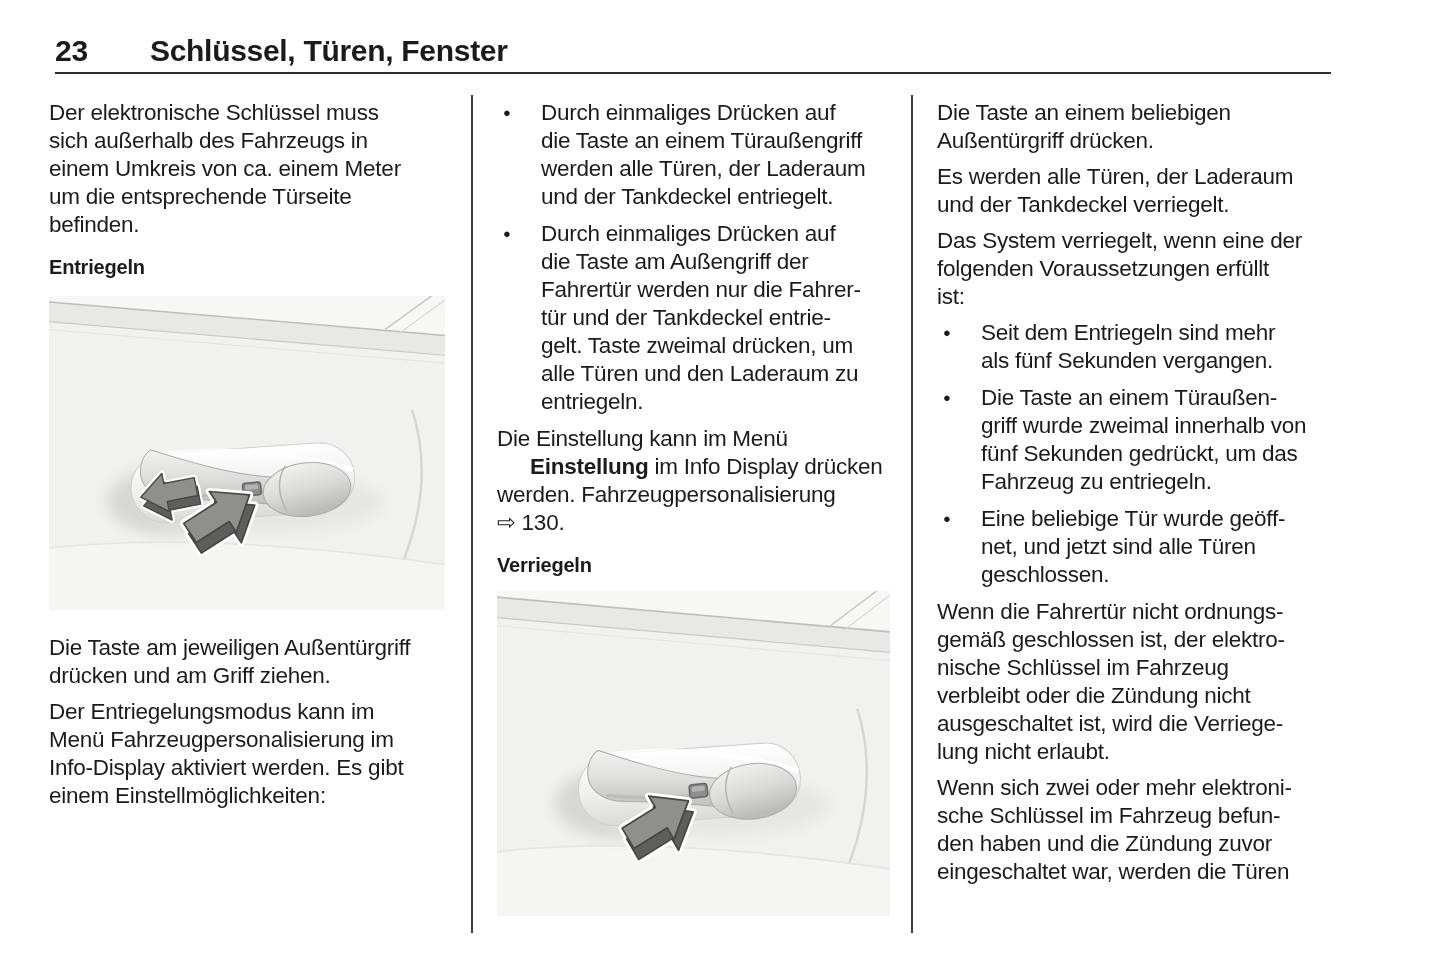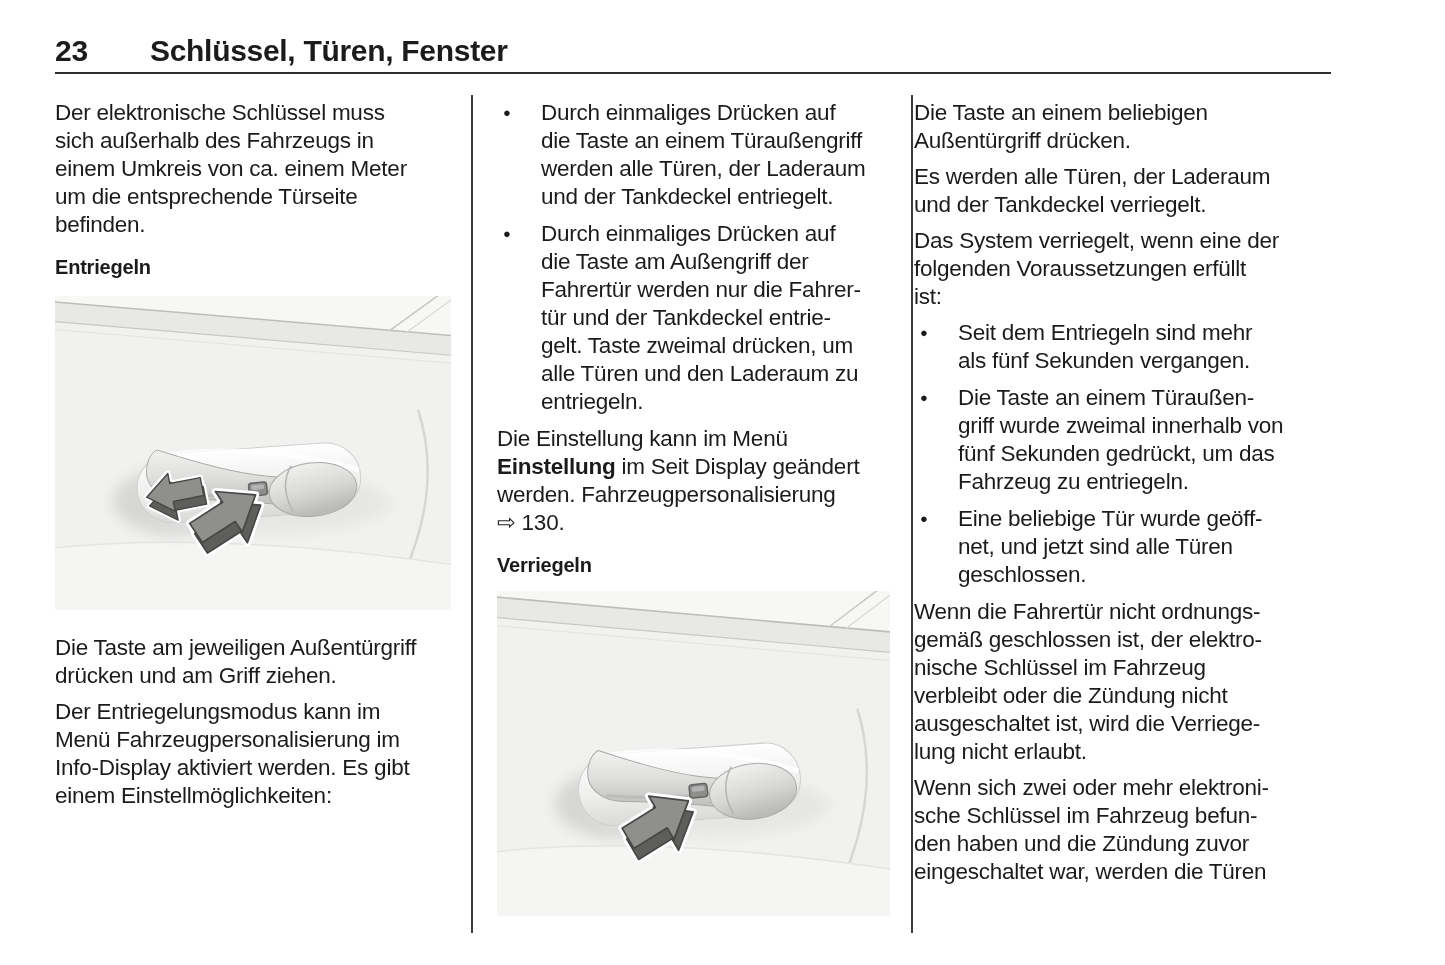--- a/index.html
+++ b/index.html
@@ -8,31 +8,31 @@
     font-family:"Liberation Sans","DejaVu Sans",sans-serif;
     color:#1b1b1b;position:relative;overflow:hidden;
   }
   .hdr-num{position:absolute;left:55px;top:34px;font-size:30px;font-weight:bold;letter-spacing:-0.3px;}
   .hdr-title{position:absolute;left:150px;top:34px;font-size:30px;font-weight:bold;letter-spacing:-0.3px;text-align:center;}
   .hdr-rule{position:absolute;left:55px;top:72px;width:1276px;height:2px;background:#2e2e2e;}
   .divider{position:absolute;top:95px;width:2px;height:838px;background:#3c3c3c;}
   #divider-1{left:471px;}
   #divider-2{left:911px;}
   .col{position:absolute;top:99px;font-size:22.5px;line-height:28px;letter-spacing:-0.25px;}
-  #col-1{left:55px;width:400px;}
+  #col-1{left:49px;width:400px;}
   #col-2{left:497px;width:398px;}
-  #col-3{left:914px;width:400px;}
+  #col-3{left:937px;width:400px;}
   .para{margin:0 0 8px 0;}
   .para,.btxt{white-space:pre;}
   .section-heading{font-size:20px;font-weight:bold;margin:14px 0 12px 0;letter-spacing:-0.2px;}
   ul.bullets{list-style:none;margin:0 0 0 0;padding:0;}
   ul.bullets li{display:flex;margin:0 0 9px 0;}
   .dot{flex:0 0 44px;font-size:13px;line-height:28px;padding-left:6px;box-sizing:border-box;}
   .btxt{flex:1 1 auto;}
-  .menu-word{font-weight:bold;}
+  .menu-word{font-weight:bold;margin-left:33px;}
   .figure{display:block;}
   .figure-unlock{margin:15px 0 24px 0;}
   .figure-lock{margin:12px 0 0 0;}
 </style>
 </head>
 <body>
 
 <svg width="0" height="0" style="position:absolute" aria-hidden="true">
   <defs>
     <linearGradient id="pocketGrad" x1="0" y1="0" x2="0" y2="1">
@@ -142,21 +142,21 @@
         <span class="btxt">Durch einmaliges Drücken auf
 die Taste am Außengriff der
 Fahrertür werden nur die Fahrer-
 tür und der Tankdeckel entrie-
 gelt. Taste zweimal drücken, um
 alle Türen und den Laderaum zu
 entriegeln.</span>
       </li>
   </ul>
   <p class="para"><span>Die Einstellung kann im Menü
-</span><span class="menu-word">Einstellung</span><span> im Seit Display geändert
+</span><span class="menu-word">Einstellung</span><span> im Info Display drücken
 werden. Fahrzeugpersonalisierung
 </span><span>⇨ 130.</span></p>
   <h2 class="section-heading">Verriegeln</h2>
   <svg class="figure figure-lock" viewBox="0 0 396 318" width="393" height="325" preserveAspectRatio="none" role="img">
     <use href="#door-scene"></use>
     <use href="#block-arrow" transform="translate(132,242) rotate(-31) scale(1.45)"></use>
   </svg>
 </section>
 
 <section class="col" id="col-3">

